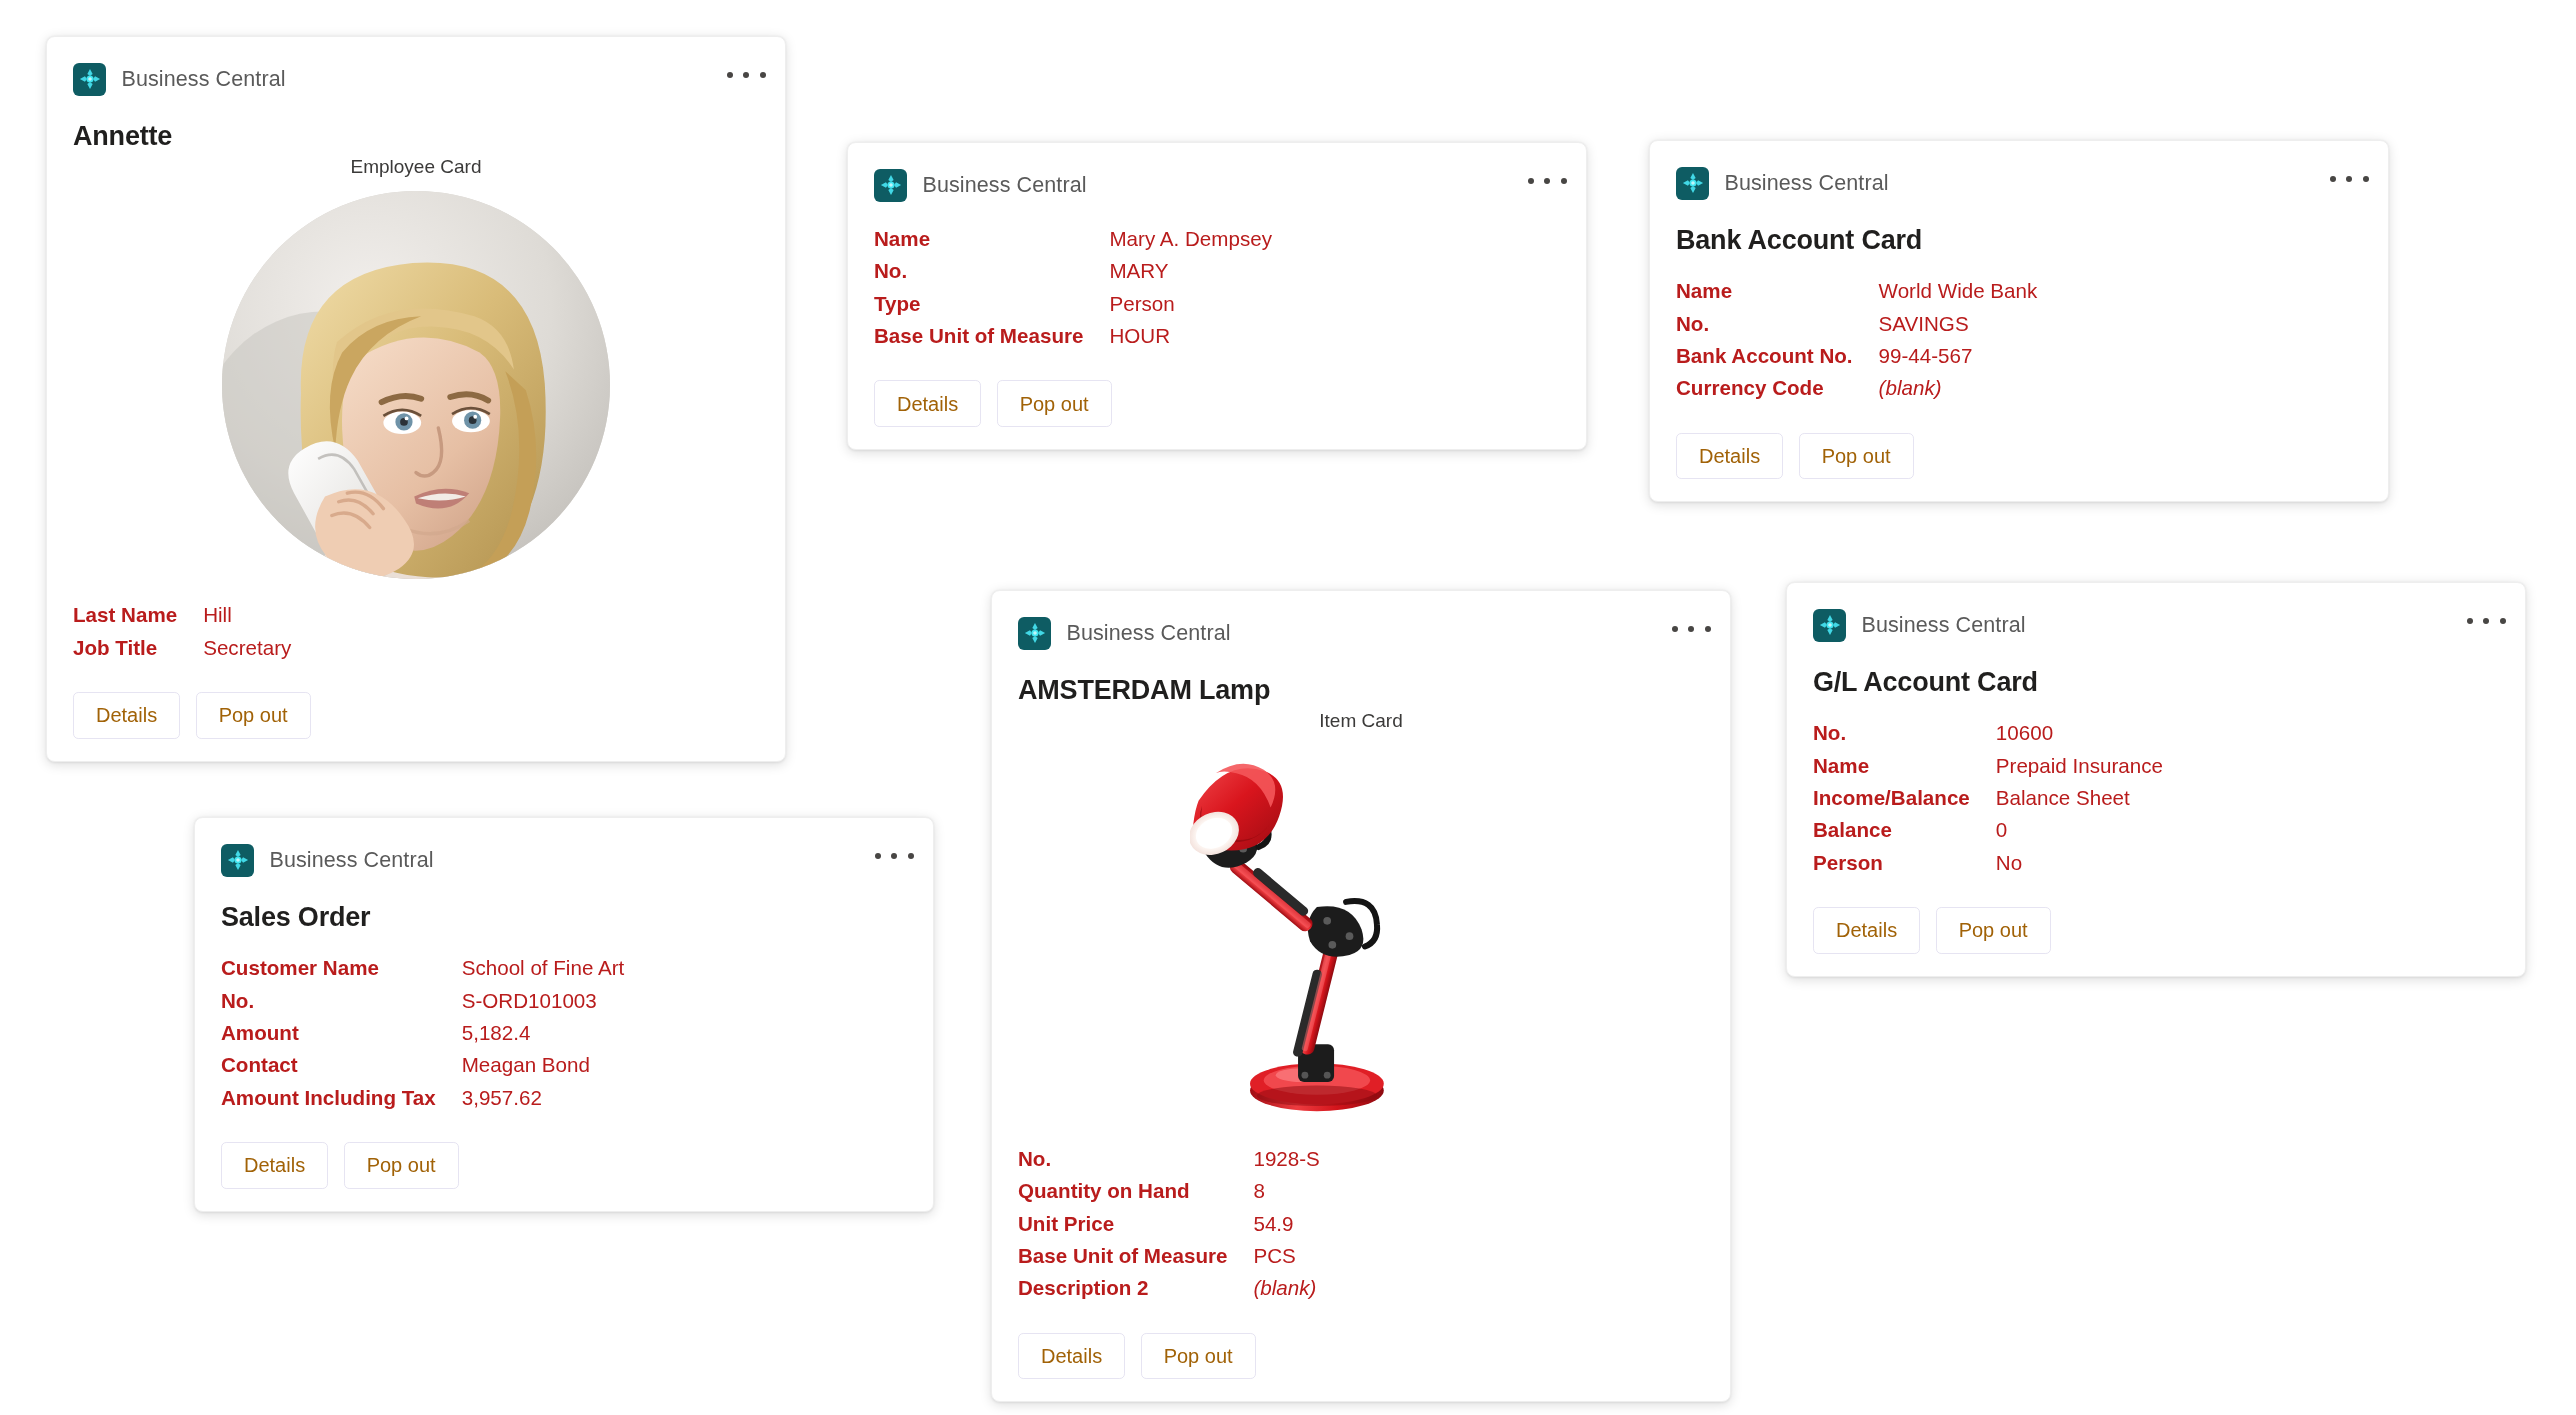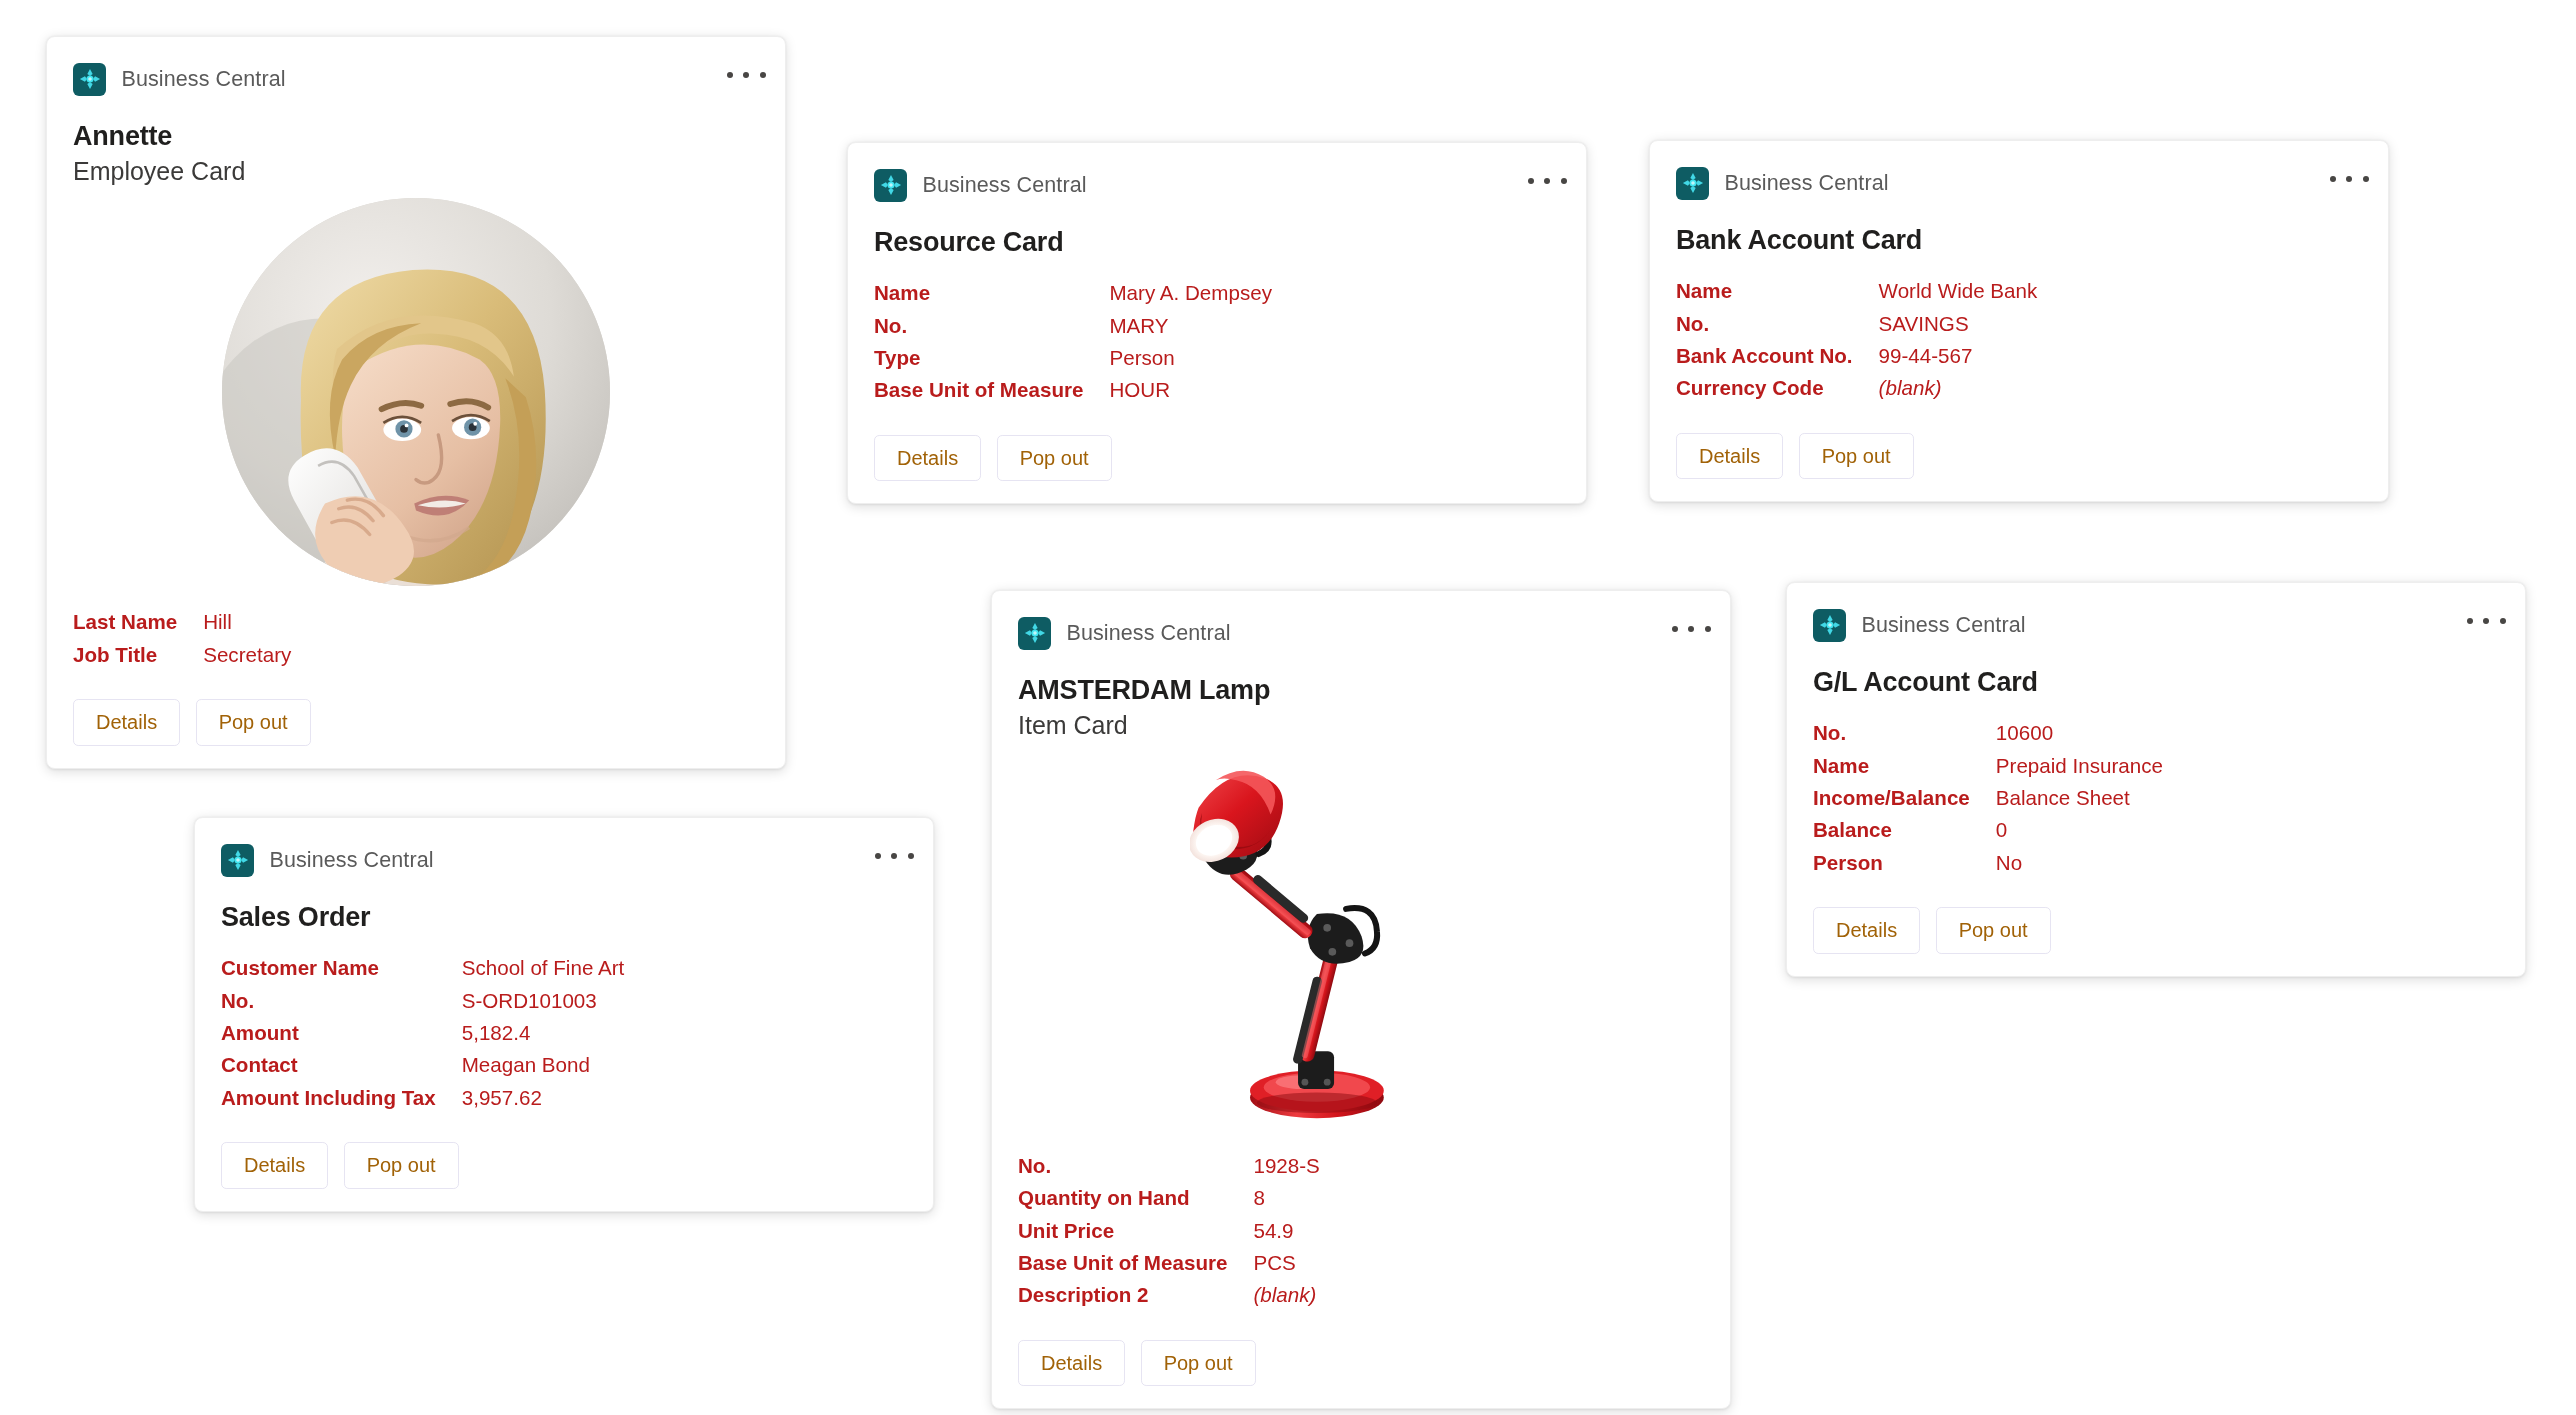--- a/index.html
+++ b/index.html
@@ -75,24 +75,25 @@
   
   .card-title {
     font-size: 27px;
     font-weight: bold;
     color: #201f1e;
     margin-top: 24px;
     letter-spacing: -0.2px;
     line-height: 1.12;
   }
   .card-subtitle {
-    font-size: 25px;
+    font-size: 19px;
     color: #3b3a39;
     margin-top: 5.2px;
     line-height: 1.2;
+    text-align: center;
   }
 
   
   .facts {
     margin-top: 22px;
     border-collapse: collapse;
   }
   .facts tr { vertical-align: top; }
   .facts td {
     font-size: 20.6px;
@@ -309,21 +310,20 @@
         </svg>
     </span>
     <span class="app-name">Business Central</span>
     <span class="ellipsis-btn">
         <i></i>
         <i></i>
         <i></i>
       </span>
   </div>
 
-  <div class="card-title">Resource Card</div>
 
   <table class="facts">
     <tbody>
         <tr>
       <td class="k">Name</td>
       <td class="v">Mary A. Dempsey</td>
     </tr>
     <tr>
       <td class="k">No.</td>
       <td class="v">MARY</td>

